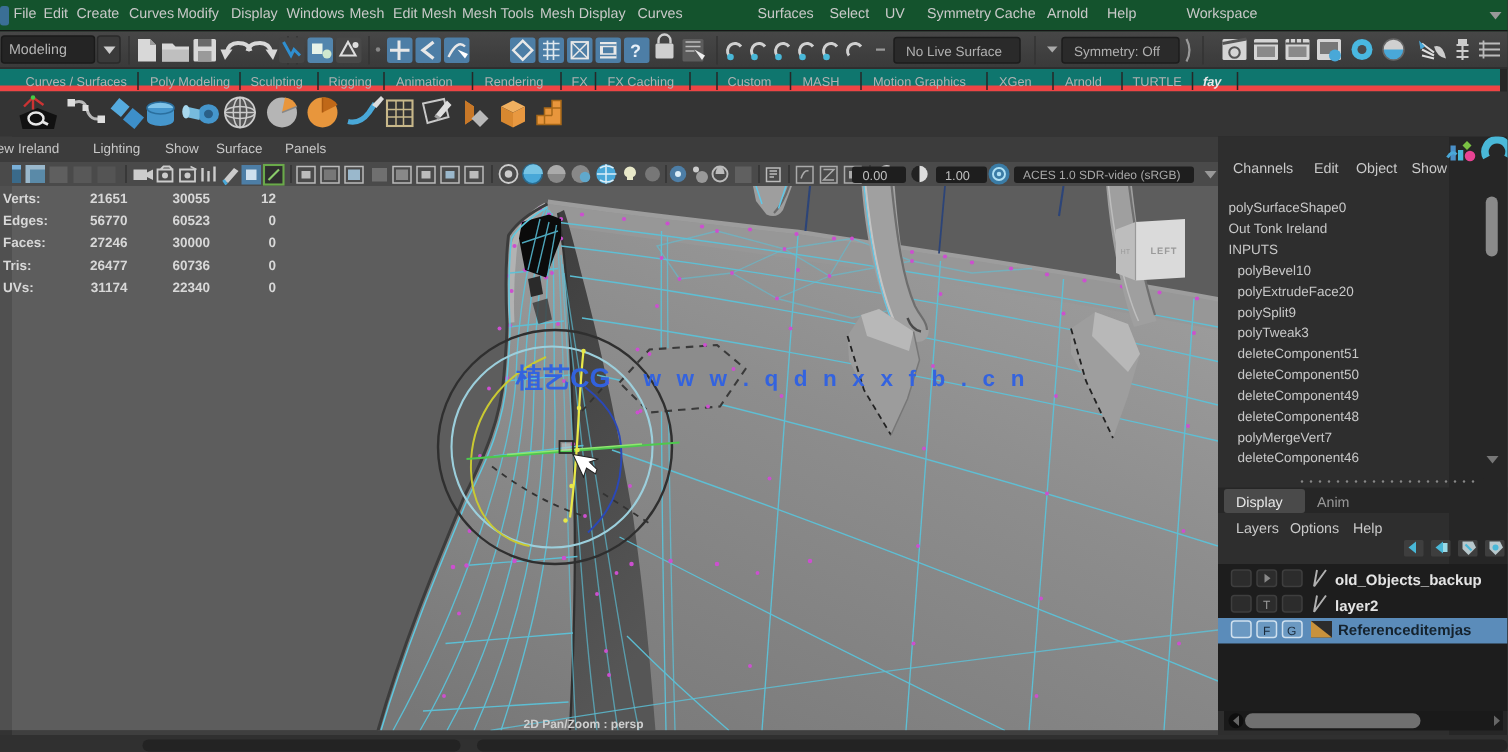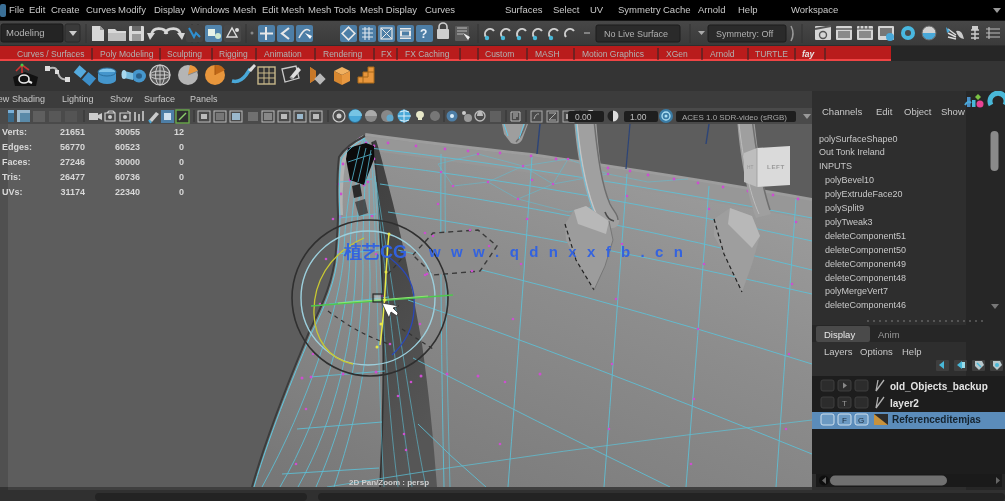--- a/index.html
+++ b/index.html
@@ -4,21 +4,21 @@
 *{margin:0;padding:0;box-sizing:border-box;-webkit-font-smoothing:antialiased}
 html,body{width:1005px;height:501px;overflow:hidden;background:#262626;font-family:"Liberation Sans",sans-serif}
 #root{position:absolute;top:0;left:0;width:1005px;height:501px}
 .abs{position:absolute}
 .mtxt{color:#c9c9c9;font-size:9.5px;line-height:20px;white-space:nowrap}
 .fld{background:#222;border:1px solid #151515;border-top-color:#111;color:#b5b5b5;font-size:9.5px;border-radius:2px}
 </style></head>
 <body>
 <div id="root">
 
-<div class="abs" style="left:0;top:0;width:1005px;height:21px;background:#000000;border-bottom:1px solid #161616">
+<div class="abs" style="left:0;top:0;width:1005px;height:21px;background:#14532d;border-bottom:1px solid #161616">
   <div class="abs" style="left:0;top:4px;width:6px;height:13px;background:#3a6f96;border-radius:2px"></div>
   <span class="abs mtxt" style="left:9px">File</span>
   <span class="abs mtxt" style="left:29px">Edit</span>
   <span class="abs mtxt" style="left:51px">Create</span>
   <span class="abs mtxt" style="left:86px">Curves</span>
   <span class="abs mtxt" style="left:118px">Modify</span>
   <span class="abs mtxt" style="left:154px">Display</span>
   <span class="abs mtxt" style="left:191px">Windows</span>
   <span class="abs mtxt" style="left:233px">Mesh</span>
   <span class="abs mtxt" style="left:262px">Edit Mesh</span>
@@ -146,21 +146,21 @@
     <path d="M948 8 l8 6 M948 12 l8 4 M948 16 l8 2" stroke="#ddd" stroke-width="1.4"></path>
           <path d="M956 10 q6 -2 8 8 q-6 -1 -8 -8" fill="#ccc"></path>
           <path d="M946 6 l4 4 l-3 2 z" fill="#49a8d8"></path>
     <path d="M975 6 v13 M971 9 h8 M971 13 h8 M971 17 h8" stroke="#ccc" stroke-width="1.4"></path>
           <rect x="972" y="5" width="6" height="4" fill="#ccc"></rect>
     <path d="M986 8 h14 M986 12 h14 M986 16 h14 M989 6 v4 M989 10 v4 M989 14 v4" stroke="#bbb" stroke-width="1.2"></path>
   </g>
 </svg>
 </div>
 
-<div class="abs" style="left:0;top:46px;width:891px;height:15px;background:#b91c1c;border-bottom:2px solid #ef4444" id="shelftabs">
+<div class="abs" style="left:0;top:46px;width:1000px;height:15px;background:#0f766e;border-bottom:4px solid #ef4444" id="shelftabs">
 <svg width="1005" height="15" style="position:absolute;left:0;top:0">
   <g font-size="8.5" fill="#b2b2b2">
     <text x="17" y="11">Curves / Surfaces</text>
     <text x="100" y="11">Poly Modeling</text>
     <text x="167" y="11">Sculpting</text>
     <text x="219" y="11">Rigging</text>
     <text x="264" y="11">Animation</text>
     <text x="323" y="11">Rendering</text>
     <text x="381" y="11">FX</text>
     <text x="405" y="11">FX Caching</text>
@@ -256,21 +256,21 @@
   <path d="M363 22 v-6 M368 16 v-5 M363 16 h5 M368 11 h6" stroke="#a86818"></path>
 </svg>
 </div>
 
 <div class="abs" style="left:0;top:91px;width:8px;height:33px;background:#3c3c3c" id="leftstrip"></div>
 <div class="abs" style="left:0;top:124px;width:8px;height:363px;background:#505050"></div>
 <div class="abs" style="left:0;top:487px;width:8px;height:3px;background:#333"></div>
 
 <div class="abs" style="left:0;top:91px;width:812px;height:17px;background:#3c3c3c">
     <span class="abs" style="left:-10px;color:#c8c8c8;font-size:9px;line-height:17px">View</span>
-    <span class="abs" style="left:12px;color:#c8c8c8;font-size:9px;line-height:17px">Shading</span>
+    <span class="abs" style="left:12px;color:#c8c8c8;font-size:9px;line-height:17px">Ireland</span>
     <span class="abs" style="left:62px;color:#c8c8c8;font-size:9px;line-height:17px">Lighting</span>
     <span class="abs" style="left:110px;color:#c8c8c8;font-size:9px;line-height:17px">Show</span>
     <span class="abs" style="left:144px;color:#c8c8c8;font-size:9px;line-height:17px">Surface</span>
     <span class="abs" style="left:190px;color:#c8c8c8;font-size:9px;line-height:17px">Panels</span>
 </div>
 <div class="abs" style="left:0;top:108px;width:812px;height:16px;background:#4a4a4a" id="vptoolbar2">
   <div class="abs" style="left:8px;top:0;width:940px;height:16px" id="vptoolbar">
   <svg width="804" height="16" style="position:absolute;left:0;top:0">
     <g>
       <rect x="-7" y="2" width="13" height="12" fill="#7ab0d8"></rect>

